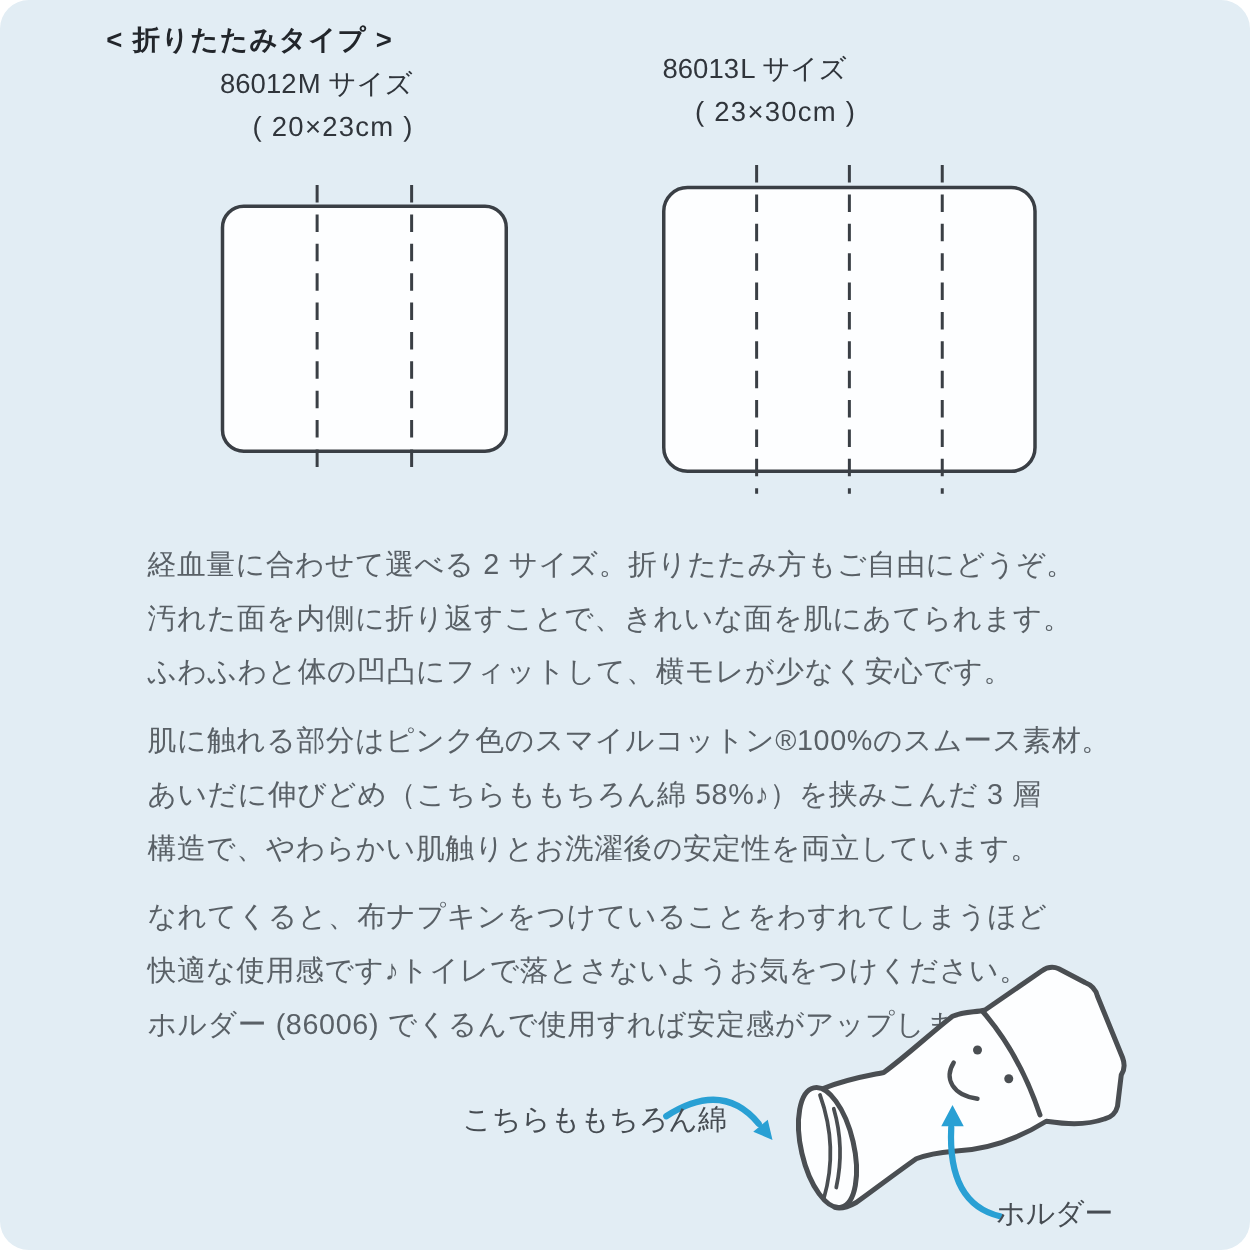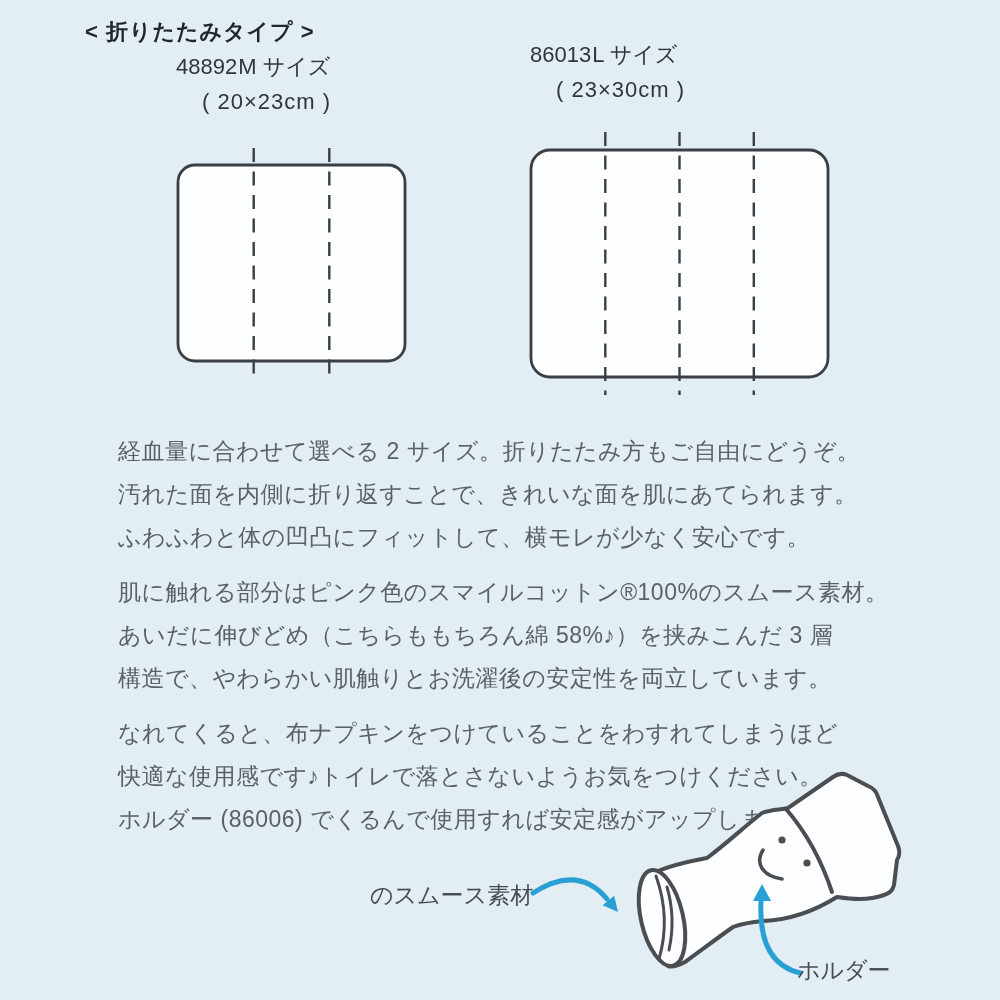--- a/index.html
+++ b/index.html
@@ -4,20 +4,21 @@
 <style>
   html, body { margin: 0; padding: 0; }
   body { font-family: "Liberation Sans", sans-serif; }
   .canvas {
     position: relative;
     width: 1000px;
     height: 1000px;
     background: #e2edf4;
     overflow: hidden;
     color: #2b3036;
+    border-radius: 23px;
   }
   .page-title {
     position: absolute;
     left: 85px; top: 17px;
     font-size: 22px;
     font-weight: bold;
     letter-spacing: 1px;
     color: #22262b;
     white-space: nowrap;
   }
@@ -85,21 +86,21 @@
   .label-holder { left: 797px; top: 955px; text-align: center; }
 </style>
 </head>
 <body>
 
 <div class="canvas" style="background: rgb(226, 237, 244);">
 
   <div class="page-title">&lt; 折りたたみタイプ &gt;</div>
 
   <div class="prod-header prod-m">
-    <div class="line1"><span>48892</span><span class="size-gap">M サイズ</span></div>
+    <div class="line1"><span>86012</span><span class="size-gap">M サイズ</span></div>
     <div class="line2">( 20×23cm )</div>
   </div>
 
   <div class="prod-header prod-l">
     <div class="line1"><span>86013</span><span class="size-gap">L サイズ</span></div>
     <div class="line2">( 23×30cm )</div>
   </div>
 
   <svg class="diagram diagram-m" width="250" height="250" viewBox="0 0 250 250">
     <rect class="fold-rect" x="8" y="25" width="227" height="196" rx="17"></rect>
@@ -173,16 +174,16 @@
     <g>
       <path class="pointer-arrow arrow-stroke" d="M 13,133 Q 58,104 87,139" style="stroke: rgb(41, 160, 212);"></path>
       <polygon class="arrow-head arrow-fill" points="98,152 82.6,145.3 94.2,135.7" style="fill: rgb(41, 160, 212);"></polygon>
     </g>
     <g>
       <path class="pointer-arrow arrow-stroke" d="M 280,213 Q 238,203 241,142" style="stroke: rgb(41, 160, 212);"></path>
       <polygon class="arrow-head arrow-fill" points="242,124 233,141 251,141" style="fill: rgb(41, 160, 212);"></polygon>
     </g>
   </svg>
 
-  <div class="illo-label label-fold">のスムース素材</div>
+  <div class="illo-label label-fold">こちらももちろん綿</div>
   <div class="illo-label label-holder">ホルダー</div>
 
 </div>
 
 </body></html>

